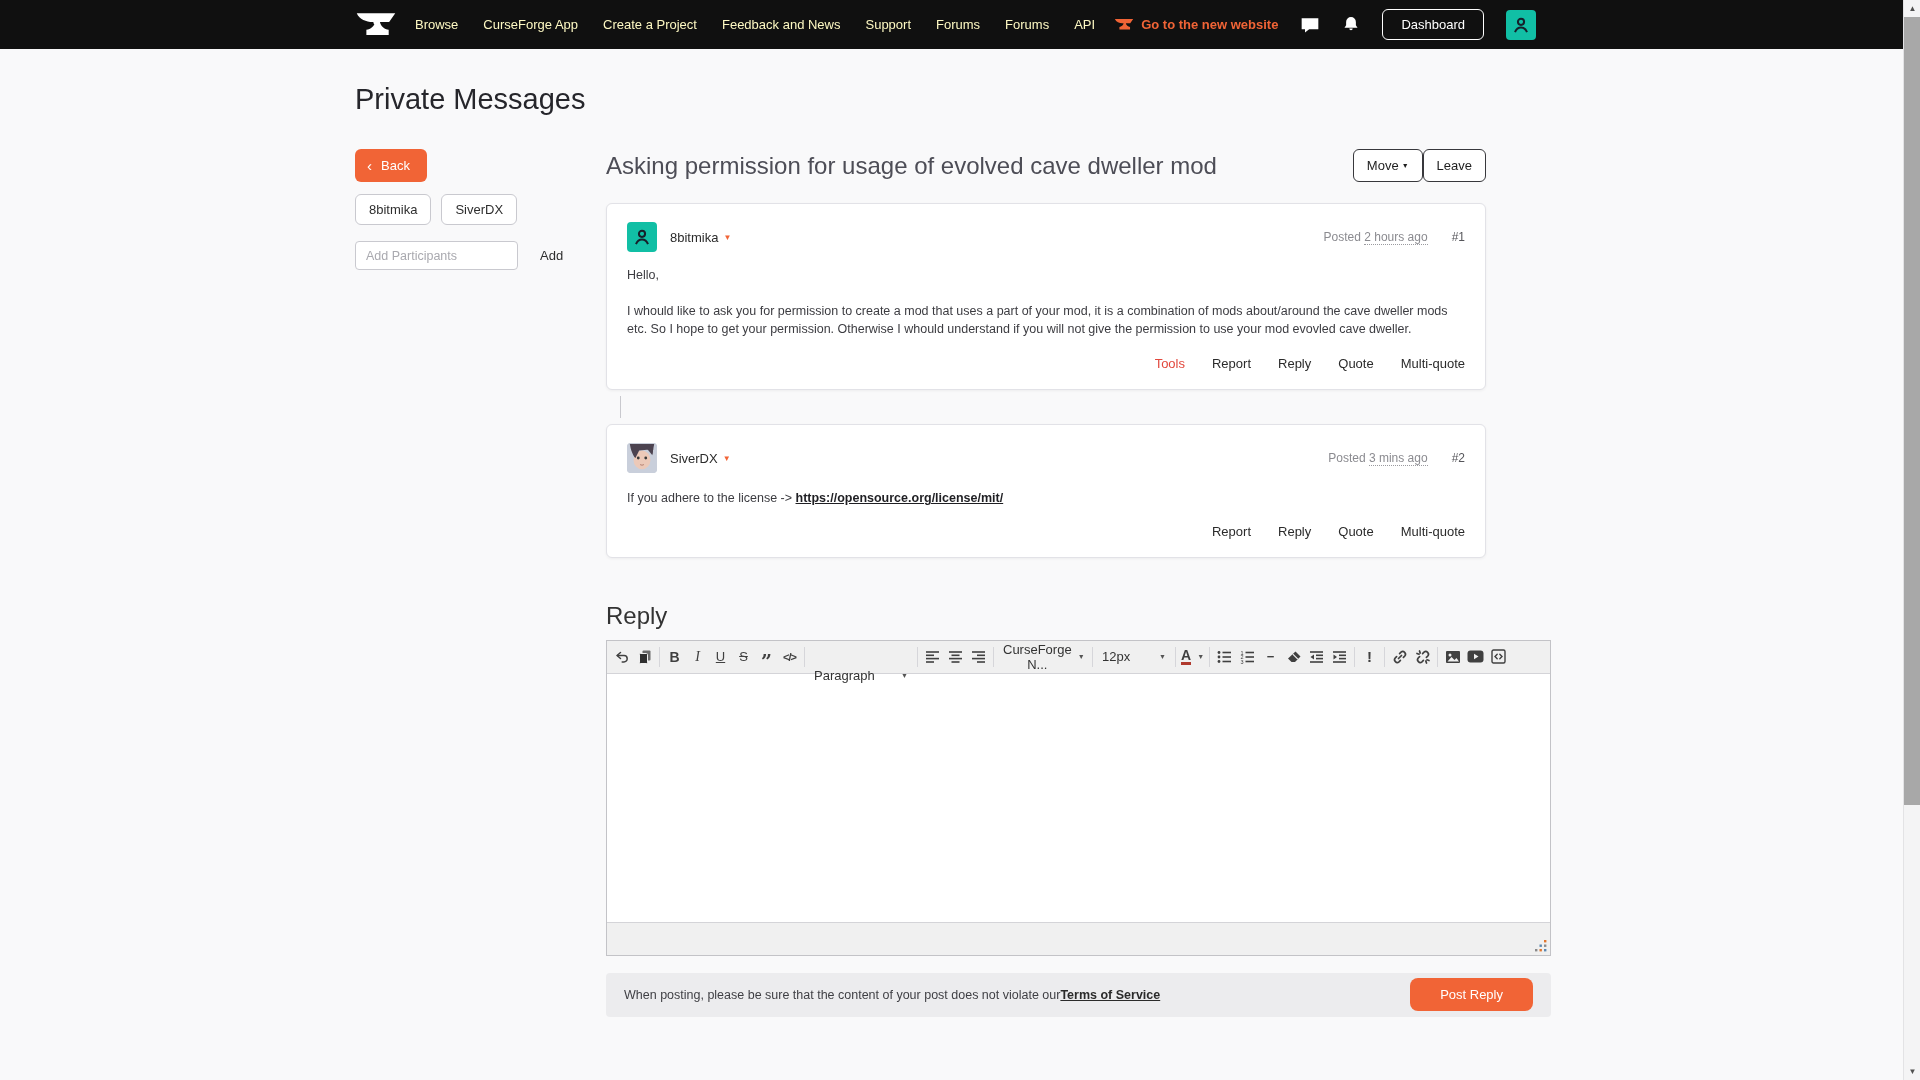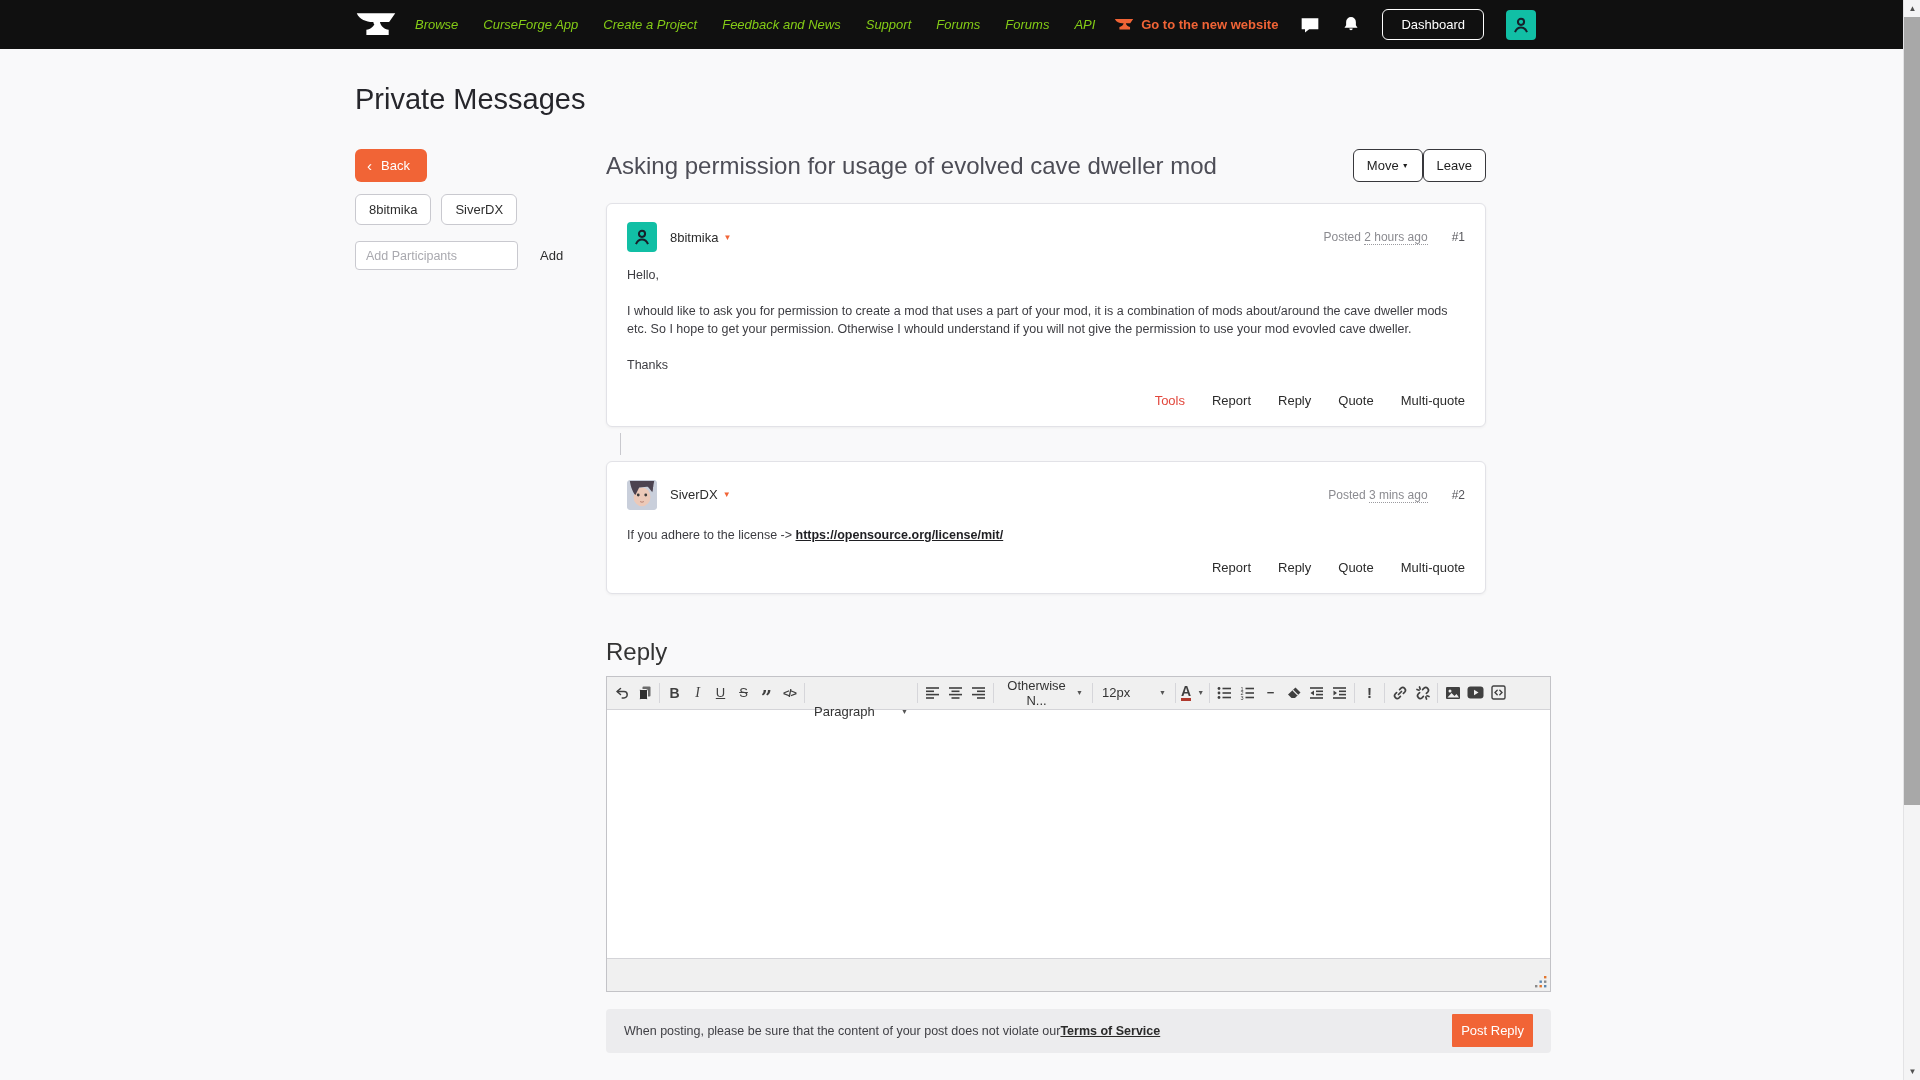--- a/index.html
+++ b/index.html
@@ -5,21 +5,21 @@
   * { margin:0; padding:0; box-sizing:border-box; }
   html,body { width:1920px; height:1080px; overflow:hidden; background:#f9f9fa;
               font-family:"Liberation Sans", sans-serif; }
   a, button { font-family:"Liberation Sans", sans-serif; cursor:pointer; }
 
   
   .navbar { width:1903px; height:49px; background:#101010; display:flex; align-items:center;
             padding:0 367px 0 355px; }
   .logo { color:#fff; display:flex; align-items:center; }
   .nav-links { display:flex; gap:25px; margin-left:18px; }
-  .nav-link { color:#84cc16; font-size:13px; text-decoration:none; white-space:nowrap;font-style:italic; }
+  .nav-link { color:#fef9c3; font-size:13px; text-decoration:none; white-space:nowrap; }
   .nav-right { margin-left:auto; display:flex; align-items:center; gap:22px; }
   .new-site { display:flex; align-items:center; gap:7px; color:#F16436; font-weight:bold;
               font-size:13px; white-space:nowrap; }
   .nav-icon-btn { background:none; border:none; display:flex; align-items:center; }
   .dashboard-btn { background:transparent; border:1px solid #ffffff; border-radius:6px;
                    color:#fff; font-size:13px; padding:7px 18px; }
   .nav-avatar { width:30px; height:30px; border-radius:4px; background:#11BFA5; border:none;
                 display:flex; align-items:center; justify-content:center; }
 
   
@@ -94,22 +94,22 @@
   .color-a { font-size:14px; font-weight:bold; border-bottom:3px solid #b03a2e; line-height:14px; }
   .editor-body { height:248px; background:#fff; }
   .editor-status { height:33px; background:#f0f0f0; border-top:1px solid #d4d4d8; position:relative; }
   .resize-grip { position:absolute; right:3px; bottom:3px; background:none; border:none; padding:0; }
 
   
   .footer-bar { margin-top:17px; width:100%; height:44px; background:#ececee; border-radius:4px;
                 display:flex; align-items:center; padding:0 18px; }
   .footer-note { font-size:12.5px; color:#3f3f44; }
   .tos-link { font-size:12.5px; color:#2b2b2b; font-weight:bold; text-decoration:underline; }
-  .post-reply-btn { margin-left:auto; background:#F16436; border:none; border-radius:1px;
-                    color:#fff; font-size:13px; padding:9px 9px; }
+  .post-reply-btn { margin-left:auto; background:#F16436; border:none; border-radius:8px;
+                    color:#fff; font-size:13px; padding:9px 30px; }
 
   
   .scrollbar { position:fixed; top:0; right:0; width:17px; height:1080px; background:#f4f4f5;
                border-left:1px solid #e3e3e5; }
   .sb-btn { position:absolute; left:0; width:17px; height:17px; background:#f4f4f5; border:none;
             color:#505050; font-size:8px; display:flex; align-items:center; justify-content:center; }
   .sb-up { top:0; } .sb-down { bottom:0; }
   .sb-thumb { position:absolute; top:17px; left:0; width:17px; height:788px; background:#a8a8a8; }
 
   svg { display:block; }
@@ -222,21 +222,20 @@
             <span class="posted">
               <span>Posted</span>
               <a class="posted-time">2 hours ago</a>
             </span>
             <a class="post-num">#1</a>
           </div>
         </div>
         <div class="post-body">
           <p>Hello,</p>
           <p> I whould like to ask you for permission to create a mod that uses a part of your mod, it is a combination of mods about/around the cave dweller mods etc. So I hope to get your permission. Otherwise I whould understand if you will not give the permission to use your mod evovled cave dweller.</p>
-          <p>Thanks</p>
         </div>
         <div class="post-actions">
           <a class="action action-tools">Tools</a>
           <a class="action">Report</a>
           <a class="action">Reply</a>
           <a class="action">Quote</a>
           <a class="action">Multi-quote</a>
         </div>
       </div>
 
@@ -336,21 +335,21 @@
                 <g stroke="#404040" stroke-width="1.6">
                   <line x1="1" y1="2" x2="14" y2="2"></line>
                   <line x1="6" y1="5.3" x2="14" y2="5.3"></line>
                   <line x1="1" y1="8.6" x2="14" y2="8.6"></line>
                   <line x1="6" y1="12" x2="14" y2="12"></line>
                 </g>
               </svg>
           </button>
           <div class="tb-sep"></div>
           <button class="tb-dd dd-font">
-            <span>Otherwise N...</span>
+            <span>CurseForge N...</span>
             <span class="dd-caret">▼</span>
           </button>
           <div class="tb-sep"></div>
           <button class="tb-dd dd-size">
             <span>12px</span>
             <span class="dd-caret">▼</span>
           </button>
           <div class="tb-sep"></div>
           <button class="tb-btn">
             <span class="color-a">A</span>

